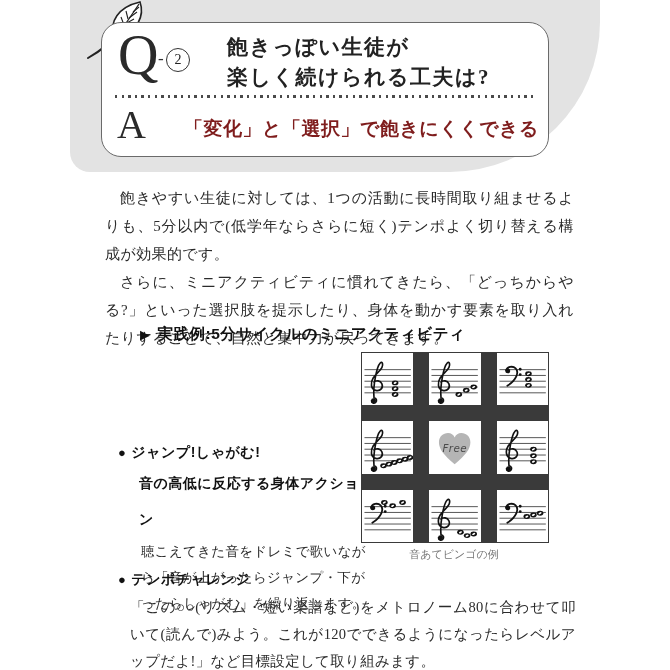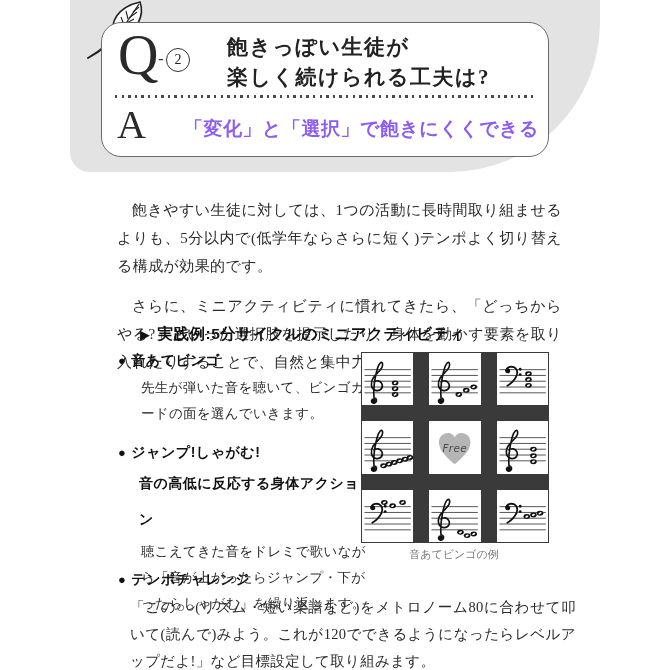--- a/index.html
+++ b/index.html
@@ -20,26 +20,26 @@
             font-family:"Liberation Serif",serif;color:#2a2a2a;}
   .q-dash{position:absolute;left:56px;top:26px;font-size:17px;color:#333;}
   .q-circle{position:absolute;left:64px;top:25px;width:22px;height:22px;border:1.3px solid #333;
             border-radius:50%;text-align:center;line-height:22px;font-size:14px;color:#222;}
   .q-title{position:absolute;left:93px;top:9px;font-size:21px;font-weight:600;
            letter-spacing:1.5px;line-height:30px;color:#222;margin-left:32px;}
   .dotted{position:absolute;left:13px;top:72px;width:419px;height:3px;
           background-image:repeating-linear-gradient(to right,#4a4a4a 0 2.4px,transparent 2.4px 6.6px);}
   .a-letter{position:absolute;left:15px;top:82px;font-size:40px;line-height:1;color:#2a2a2a;}
   .answer{position:absolute;left:82px;top:93px;font-size:19px;font-weight:700;
-          font-family:"Liberation Sans","DejaVu Sans",sans-serif;letter-spacing:0.5px;color:#8b5cf6;}
+          font-family:"Liberation Sans","DejaVu Sans",sans-serif;letter-spacing:0.5px;color:#7f1d1d;}
 
   
   .body-text{position:absolute;left:105px;top:184px;width:469px;font-size:15px;
              line-height:28px;color:#2b2b2b;letter-spacing:0.4px;text-align:justify;}
-  .body-text p{margin:12px;text-indent:1em;}
+  .body-text p{margin:0;text-indent:1em;}
 
   
   .practice-heading{position:absolute;left:128px;top:324px;font-family:"Liberation Sans","DejaVu Sans",sans-serif;
                     font-weight:700;font-size:15.5px;color:#111;letter-spacing:0.5px;margin-left:12px;}
   .practice-heading .arrow{font-size:13px;margin-right:7px;}
 
   .item{position:absolute;left:118px;font-family:"Liberation Sans","DejaVu Sans",sans-serif;}
   .item .t{font-weight:700;font-size:14px;color:#111;letter-spacing:0.5px;line-height:25px;}
   .item .t .bullet{font-size:13px;margin-right:5px;}
   .item .t2{font-weight:700;font-size:14px;color:#111;letter-spacing:0.5px;line-height:36px;margin-left:21px;}
@@ -89,25 +89,20 @@
 
   <div class="body-text">
     <p>飽きやすい生徒に対しては、1つの活動に長時間取り組ませるよりも、5分以内で(低学年ならさらに短く)テンポよく切り替える構成が効果的です。</p>
     <p>さらに、ミニアクティビティに慣れてきたら、「どっちからやる?」といった選択肢を提示したり、身体を動かす要素を取り入れたりすることで、自然と集中力が戻ってきます。</p>
   </div>
 
   <div class="practice-heading">
     <span class="arrow">▶</span><span>実践例:5分サイクルのミニアクティビティ</span>
   </div>
 
-  <div class="item" id="item1">
-    <div class="t"><span class="bullet">●</span><span>音あてビンゴ</span></div>
-
-    <div class="desc">先生が弾いた音を聴いて、ビンゴカードの面を選んでいきます。</div>
-  </div>
 
   <div class="item" id="item2">
     <div class="t"><span class="bullet">●</span><span>ジャンプ!しゃがむ!</span></div>
     <div class="t2">音の高低に反応する身体アクション</div>
     <div class="desc">聴こえてきた音をドレミで歌いながら「音が上がったらジャンプ・下がったらしゃがむ」を繰り返します。</div>
   </div>
 
   <div class="item" id="item3">
     <div class="t"><span class="bullet">●</span><span>テンポチャレンジ</span></div>
 

